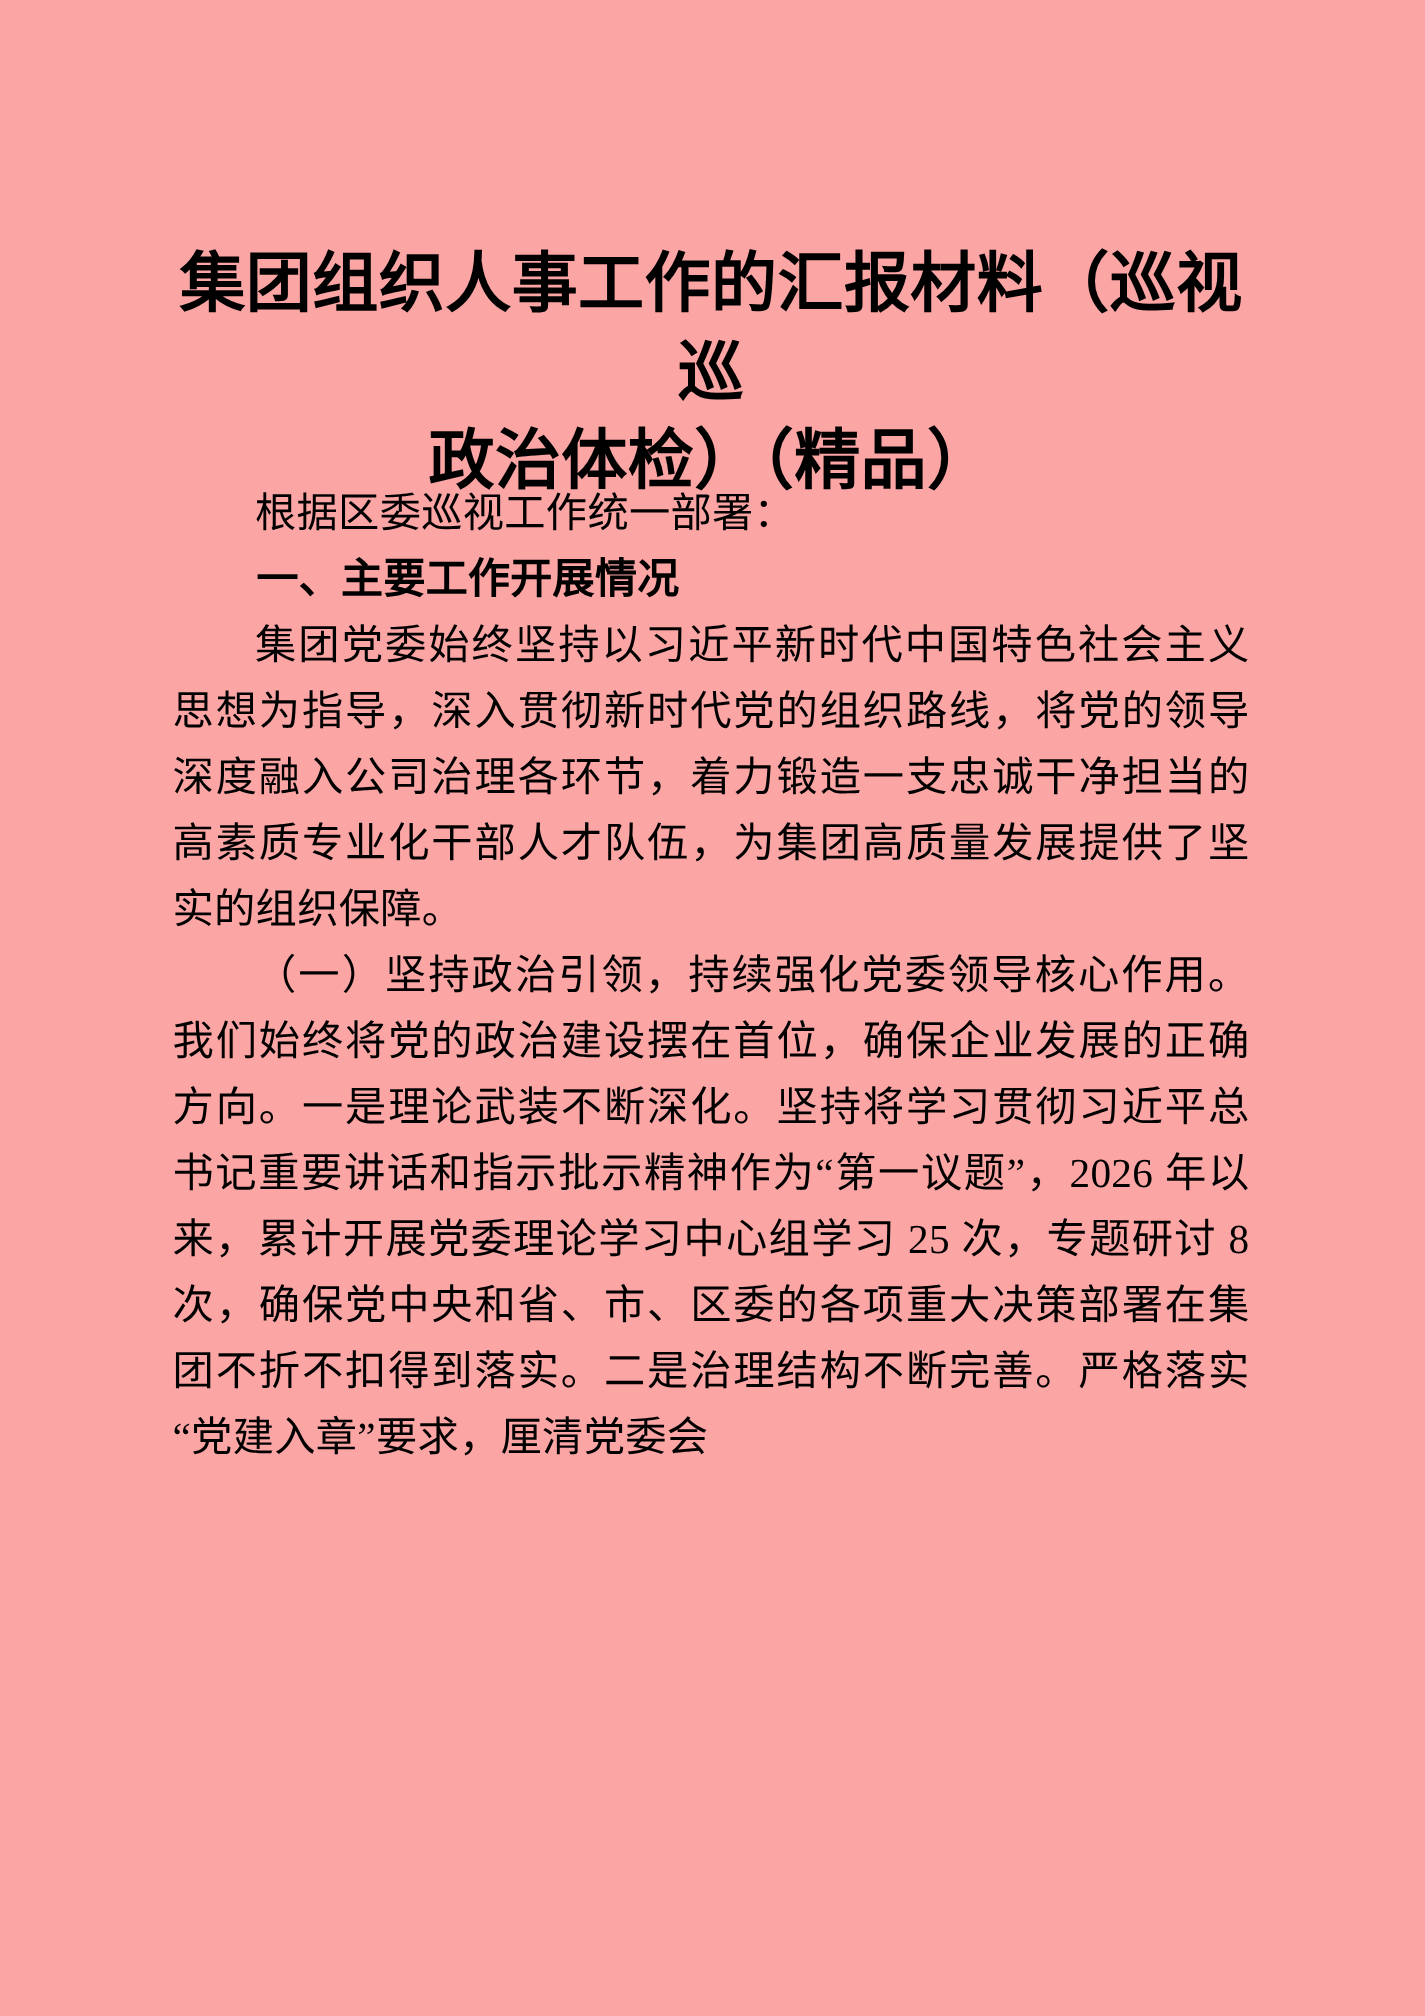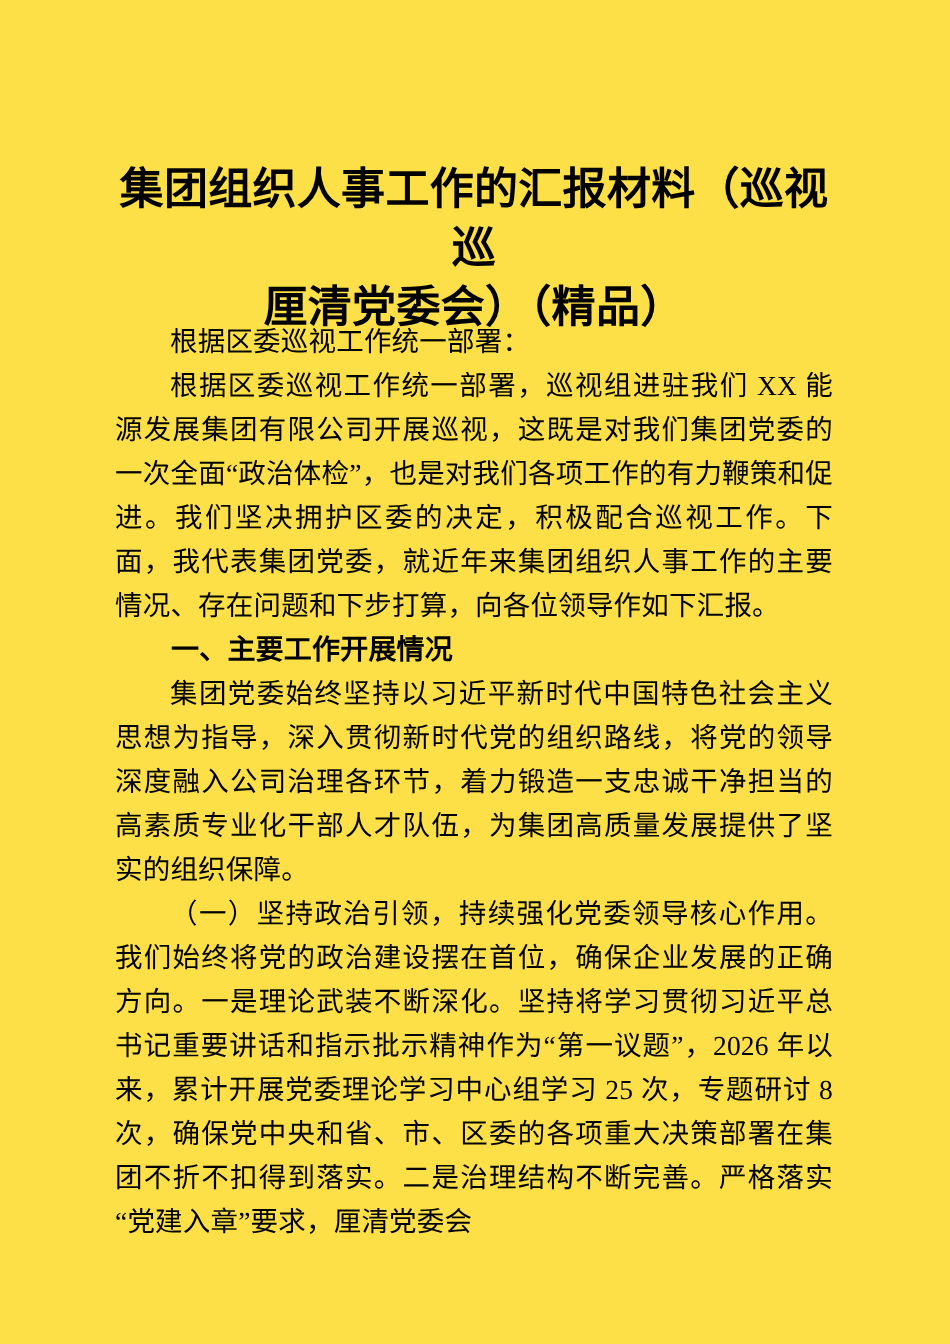--- a/index.html
+++ b/index.html
@@ -6,21 +6,21 @@
   html, body {
     margin: 0;
     padding: 0;
     background: #ffffff;
   }
 
   .page {
     position: relative;
     width: 950px;
     height: 1344px;
-    background: #fde047;
+    background: #fca5a5;
     overflow: hidden;
     box-sizing: border-box;
     font-family: "Liberation Serif", "DejaVu Serif", serif;
     color: #000000;
     -webkit-font-smoothing: antialiased;
   }
 
   .content {
     position: absolute;
     left: 115px;
@@ -90,28 +90,27 @@
 </style>
 </head>
 <body>
 
 <div class="page">
 
   <div class="content">
 
     <h1 class="doc-title">
       <span>集团组织人事工作的汇报材料（巡视巡</span><br>
-      <span>厘清党委会）（精品）</span>
+      <span>政治体检）（精品）</span>
     </h1>
 
     <div class="body-block">
 
       <p class="para indent">根据区委巡视工作统一部署：</p>
 
-      <p class="para indent">根据区委巡视工作统一部署，巡视组进驻我们 XX 能源发展集团有限公司开展巡视，这既是对我们集团党委的一次全面“政治体检”，也是对我们各项工作的有力鞭策和促进。我们坚决拥护区委的决定，积极配合巡视工作。下面，我代表集团党委，就近年来集团组织人事工作的主要情况、存在问题和下步打算，向各位领导作如下汇报。</p>
 
       <h2 class="section-heading">一、主要工作开展情况</h2>
 
       <p class="para indent">集团党委始终坚持以习近平新时代中国特色社会主义思想为指导，深入贯彻新时代党的组织路线，将党的领导深度融入公司治理各环节，着力锻造一支忠诚干净担当的高素质专业化干部人才队伍，为集团高质量发展提供了坚实的组织保障。</p>
 
       <p class="para indent">（一）坚持政治引领，持续强化党委领导核心作用。我们始终将党的政治建设摆在首位，确保企业发展的正确方向。一是理论武装不断深化。坚持将学习贯彻习近平总书记重要讲话和指示批示精神作为“第一议题”，2026 年以来，累计开展党委理论学习中心组学习 25 次，专题研讨 8 次，确保党中央和省、市、区委的各项重大决策部署在集团不折不扣得到落实。二是治理结构不断完善。严格落实“党建入章”要求，厘清党委会</p>
 
     </div>
 
   </div>

